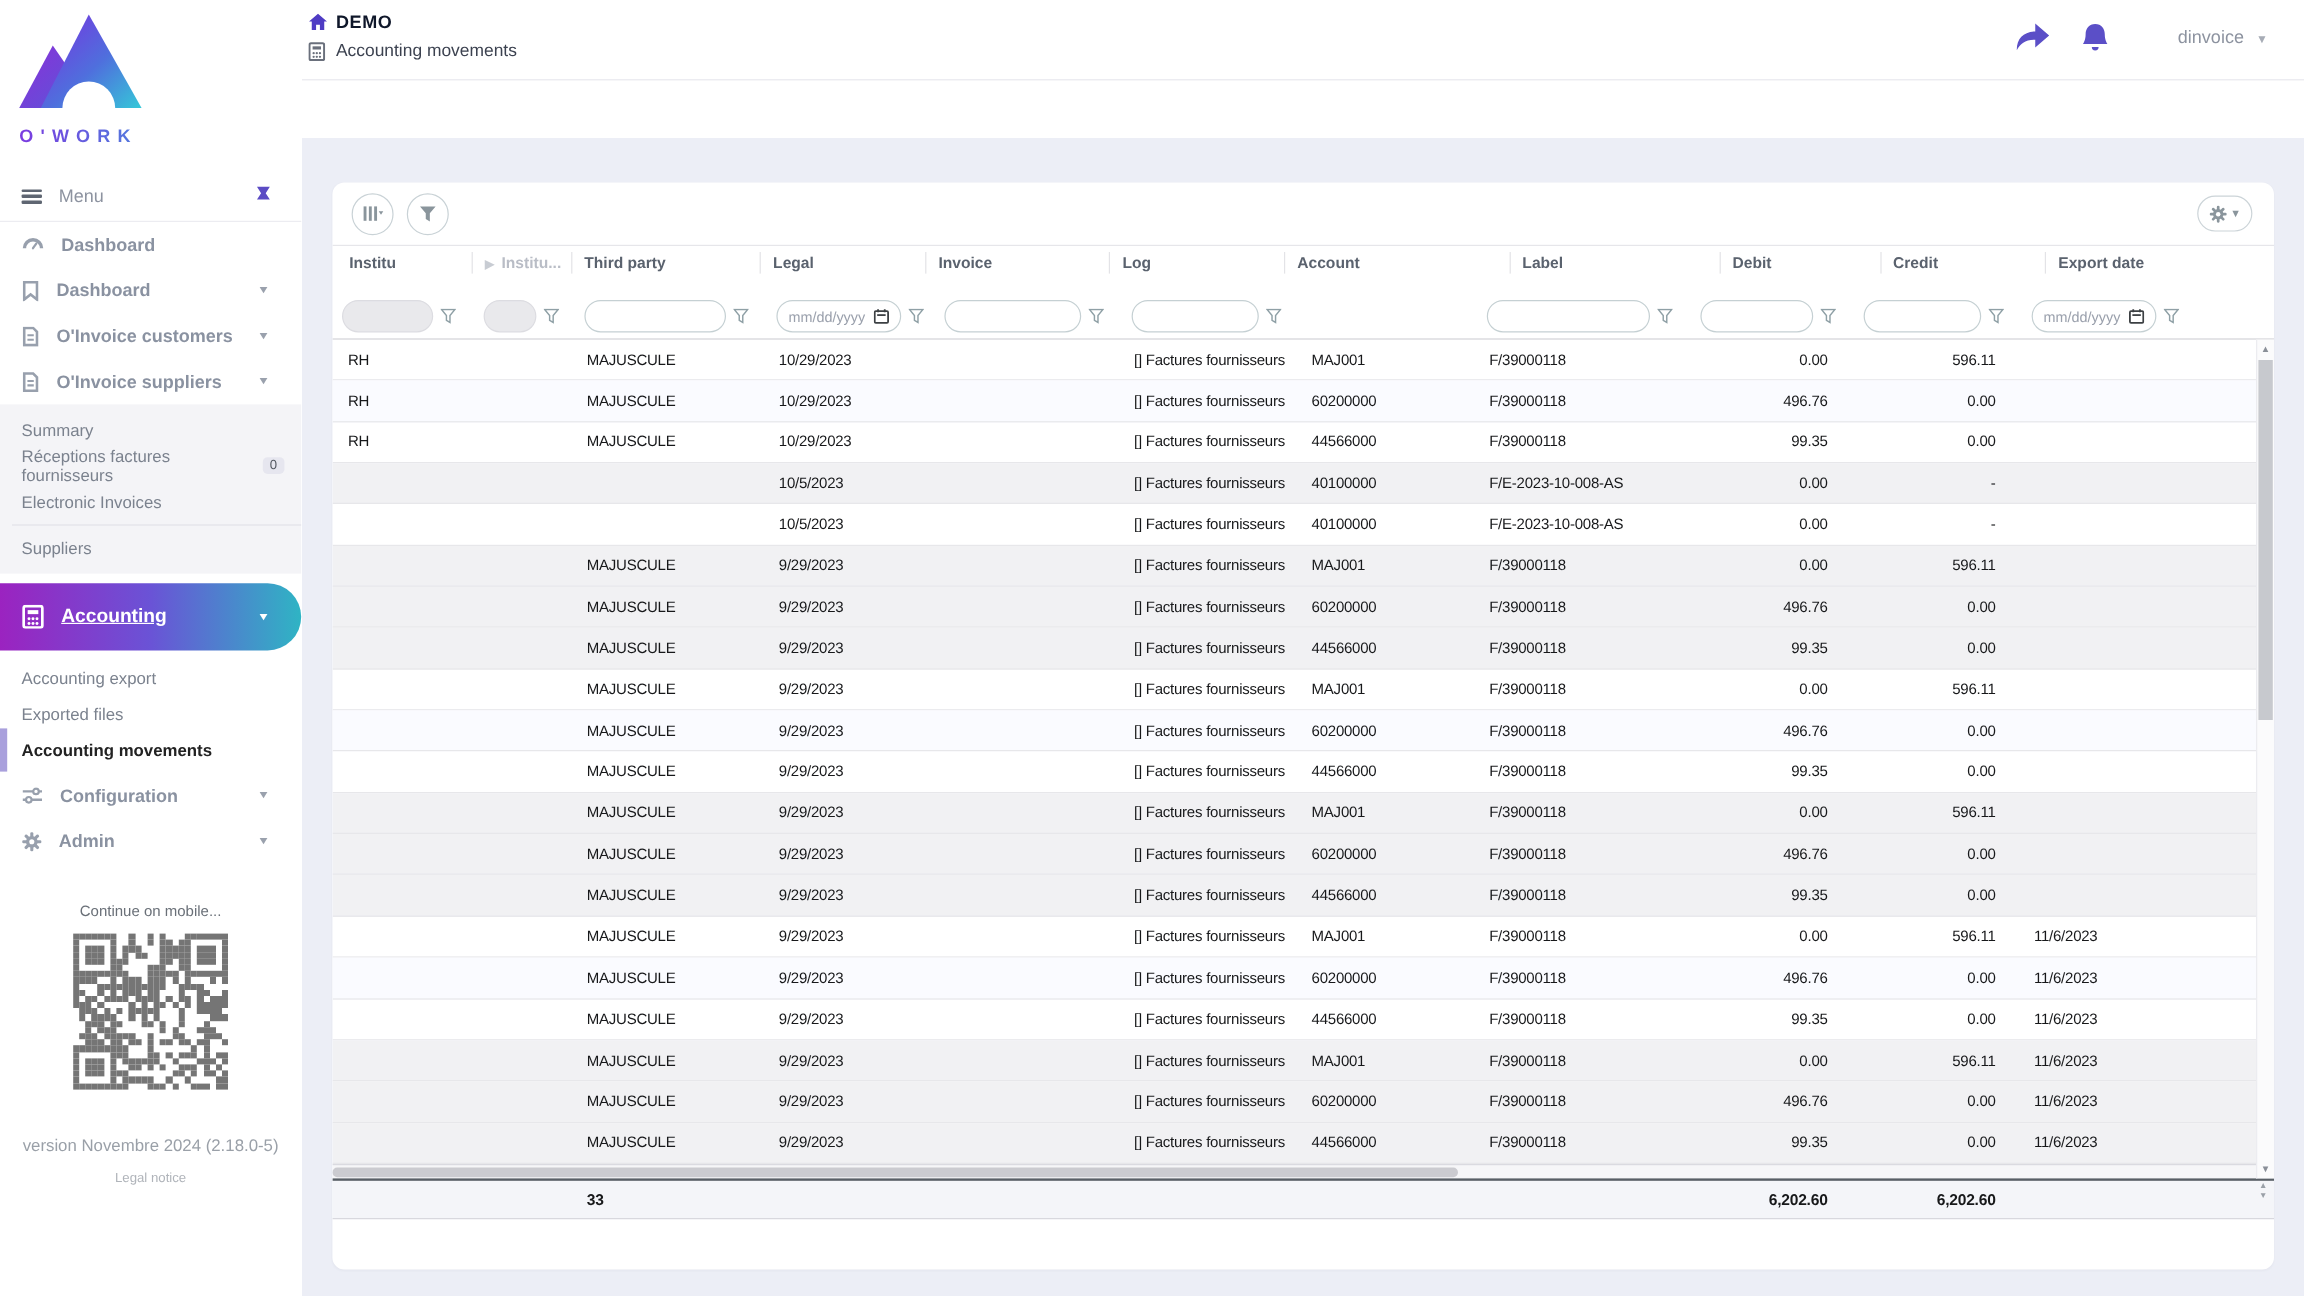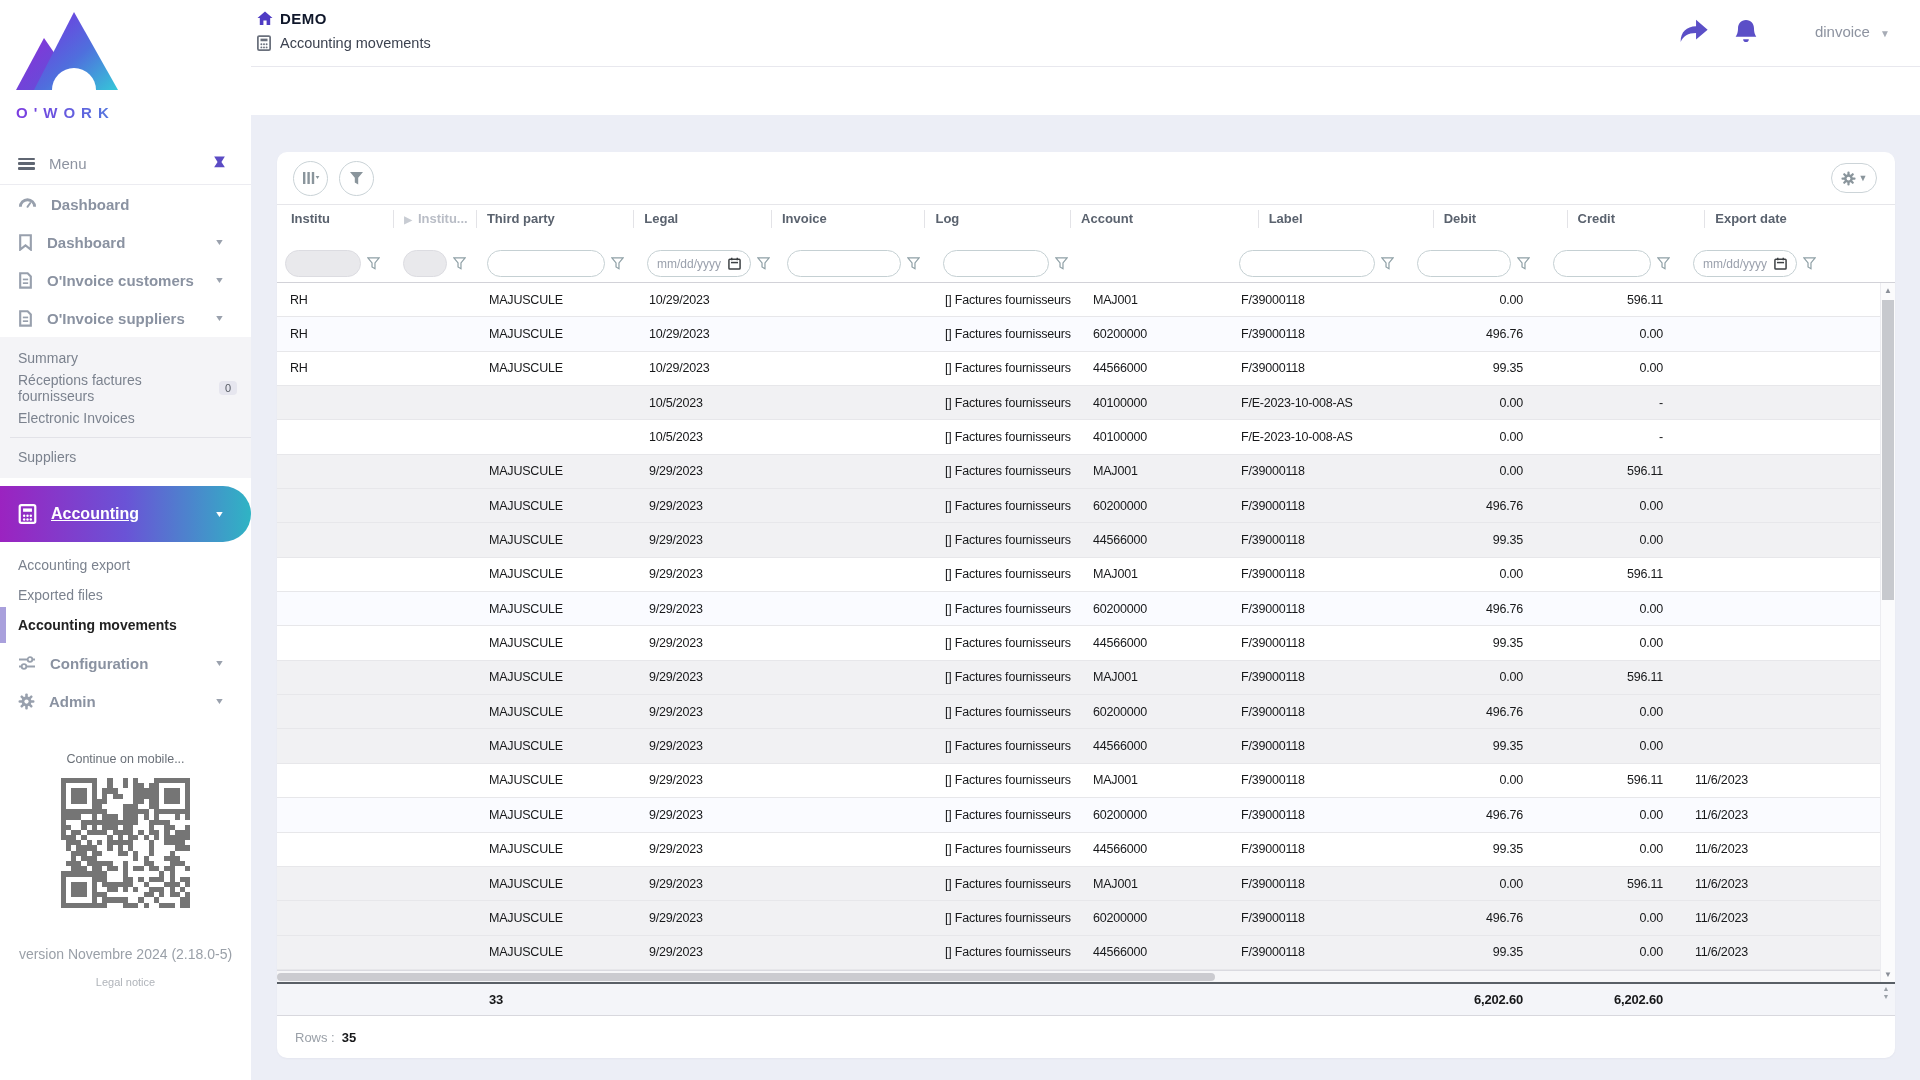--- a/index.html
+++ b/index.html
@@ -1328,24 +1328,20 @@
           <div class="cell" style="width: 160px;">33</div>
           <div class="cell" style="width: 140px;"></div>
           <div class="cell" style="width: 156px;"></div>
           <div class="cell" style="width: 148px;"></div>
           <div class="cell" style="width: 148px;"></div>
           <div class="cell" style="width: 178px;"></div>
           <div class="cell num" style="width: 136px;">6,202.60</div>
           <div class="cell num" style="width: 140px;">6,202.60</div>
           <div class="cell" style="width: 194px;"></div>
         </div>
-      <div class="rowsbar">
-        <span class="lbl">Rows :</span>
-        <span class="val">35</span>
-      </div>
     </div>
 
     <div class="vscroll">
       <span class="arr up">▲</span>
       <span class="thumb"></span>
       <span class="arr down">▼</span>
     </div>
 
   </div>
 </main>

